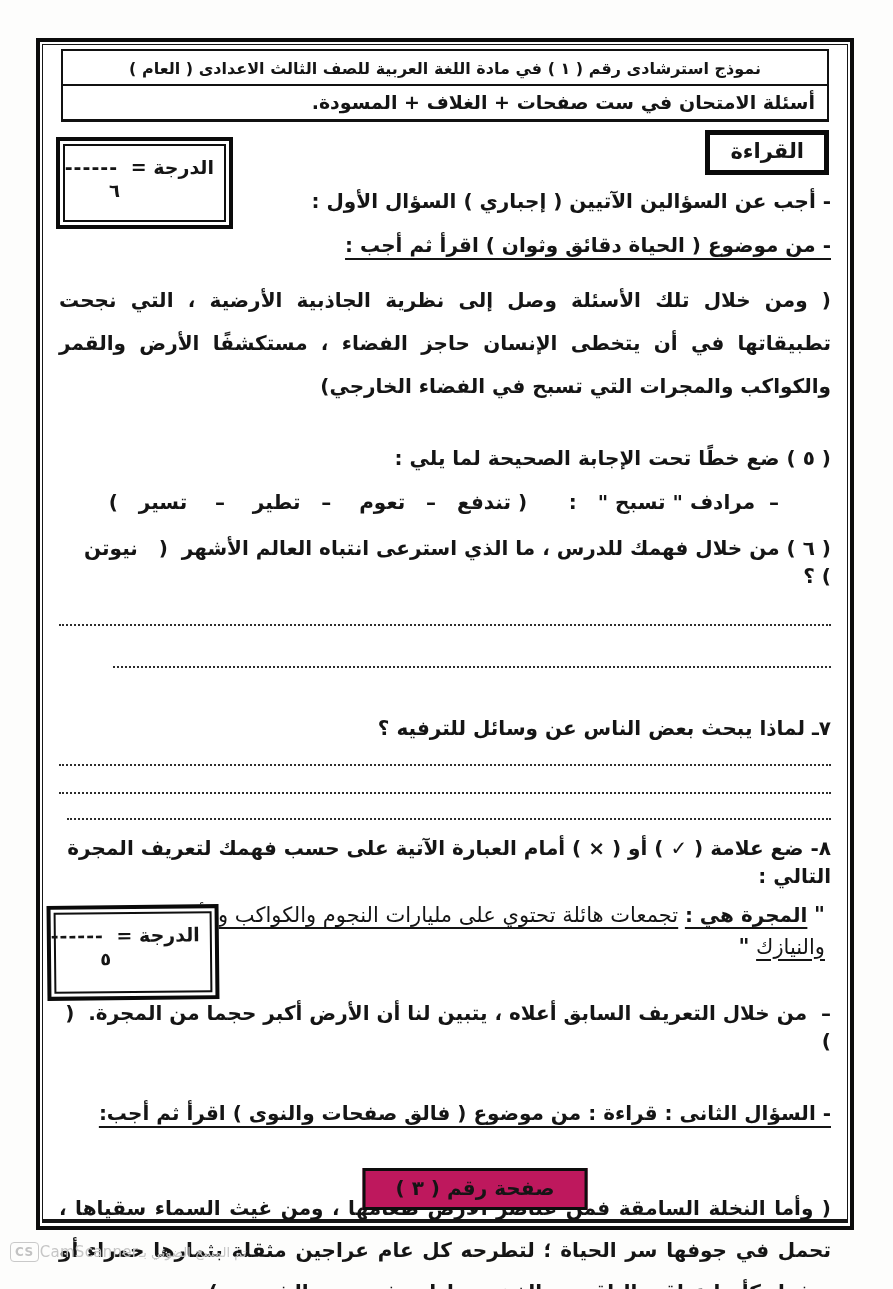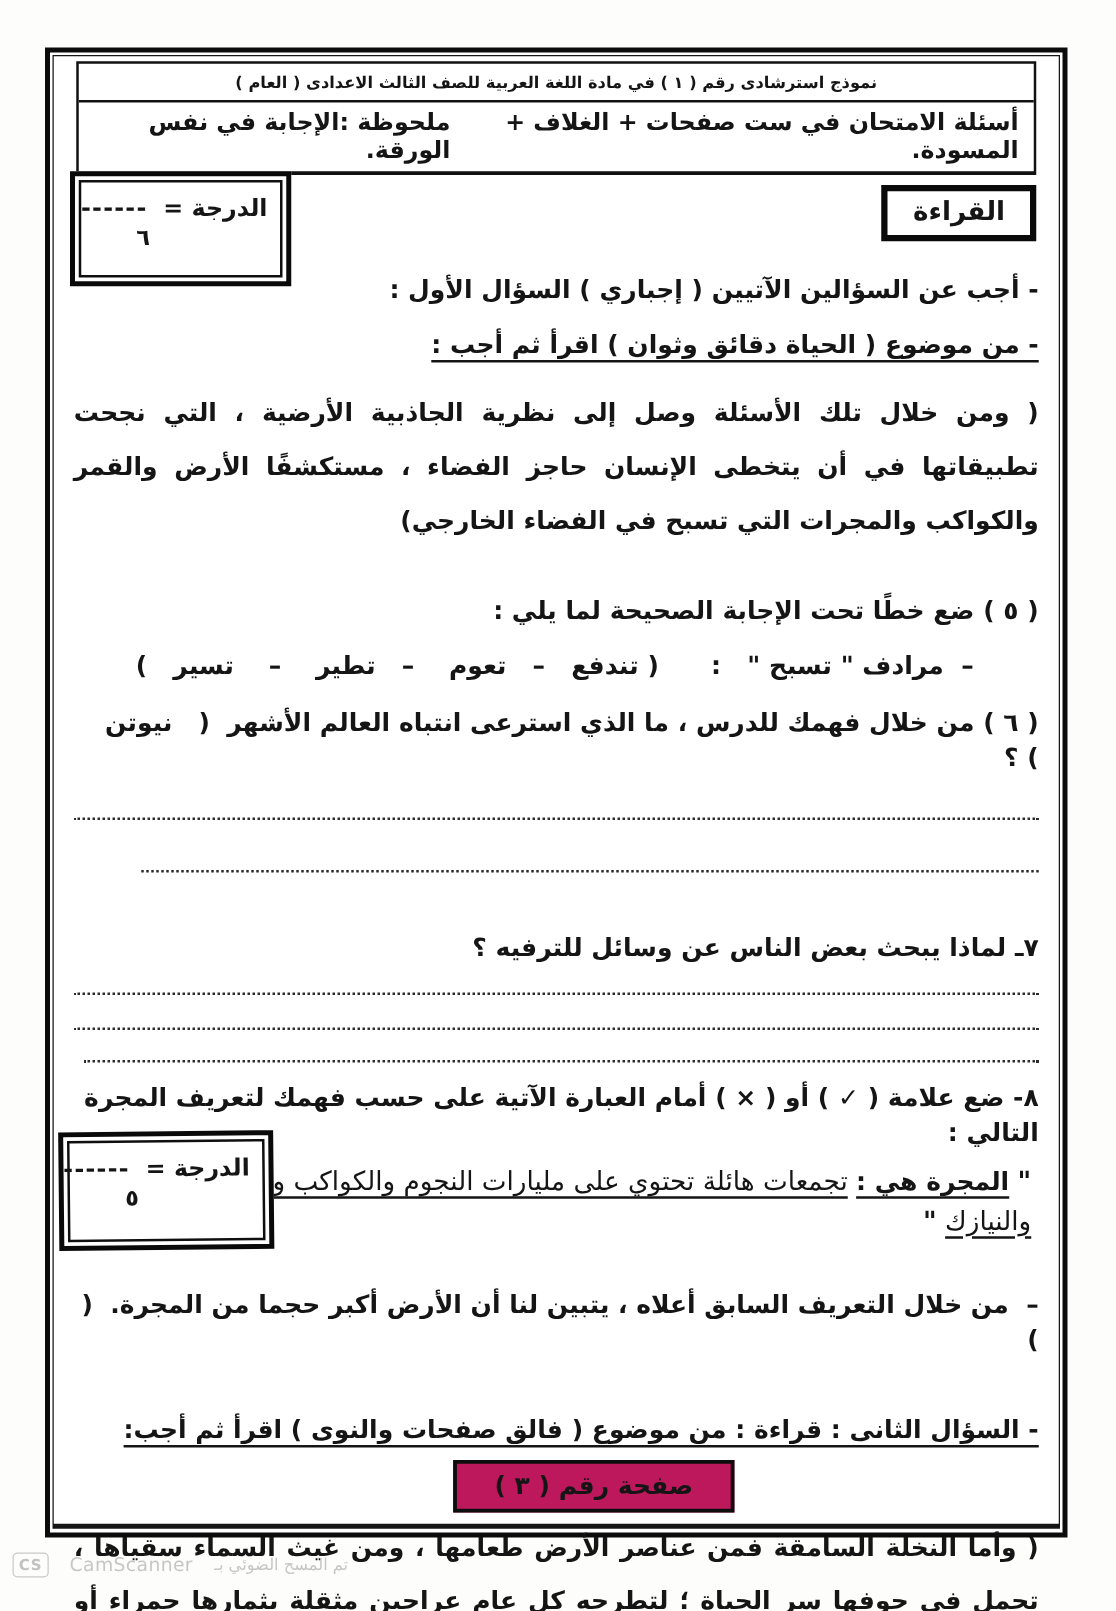--- a/index.html
+++ b/index.html
@@ -20,21 +20,21 @@
   }
   .page-inner {
     position:absolute; left:2px; right:2px; top:2px; bottom:3px;
     border:1px solid #161616; border-bottom-width:4px;
     padding:0 16px;
   }
 
   
   .header-box { margin:4px 2px 0; border:2px solid #111; border-bottom-width:3px; }
   .header-title {
-    text-align:center; font-weight:bold; font-size:13px;
+    text-align:center; font-weight:bold; font-size:16px;
     padding:8px 10px 6px; border-bottom:2px solid #111;
   }
   .header-row2 {
     display:flex; justify-content:space-between; align-items:center;
     padding:5px 12px 6px; font-weight:bold; font-size:19px;
   }
 
   
   .badge-row { margin-top:8px; }
   .badge {
@@ -46,21 +46,21 @@
   .score-box { position:absolute; background:#fff; border:4px solid #0a0a0a; padding:3px; z-index:5; }
   .score-box-1 { left:13px; top:92px; width:177px; height:92px; }
   .score-box-2 { left:4px; top:860px; width:172px; height:95px; transform:rotate(-0.6deg); }
   .score-inner { border:2px solid #0f0f0f; width:100%; height:100%; padding:10px 10px 4px; }
   .score-line { font-weight:bold; font-size:19px; white-space:nowrap; }
   .score-line .dashes { display:inline-block; direction:ltr; letter-spacing:1px; margin-right:6px; }
   .score-num { font-weight:bold; font-size:18px; text-align:left; padding-left:34px; margin-top:2px; }
 
   
   .line { font-weight:bold; font-size:20px; line-height:1.4; }
-  .instruction { margin-top:24px; }
+  .instruction { margin-top:12px; }
   .topic { margin-top:16px; }
   .topic span, .s2-heading span {
     text-decoration:underline; text-decoration-thickness:2px; text-underline-offset:6px;
   }
   .passage {
     margin-top:20px; font-weight:bold; font-size:20px;
     line-height:2.15; text-align:justify;
   }
   .q5 { margin-top:36px; }
   .q5-item { margin-top:16px; padding-right:52px; white-space:pre-wrap; }
@@ -96,21 +96,21 @@
   
   .footer-box {
     position:absolute; bottom:9px; left:calc(50% + 30px); transform:translateX(-50%);
     border:3px solid #0d0d0d; background:#be185d;
     font-weight:bold; font-size:20px; padding:5px 30px 7px; white-space:nowrap;
   }
 
   
   .watermark {
     position:absolute; left:10px; top:1242px;
-    display:flex; align-items:center; gap:17px;
+    display:flex; align-items:center; gap:1px;
     direction:ltr; color:#c6c6c6;
   }
   .cs-badge {
     border:1.5px solid #c9c9c9; border-radius:4px; color:#c2c2c2;
     font-size:12px; font-weight:bold; padding:2px 4px; letter-spacing:0.5px;
   }
   .wm-brand { font-size:15px; letter-spacing:0.3px; }
   .wm-ar { font-size:13px; }
 </style>
 </head>
@@ -118,21 +118,20 @@
 
 <div class="canvas">
 
   <div class="page-frame">
     <div class="page-inner">
 
       <div class="header-box">
         <div class="header-title">نموذج استرشادى رقم ( ١ ) في مادة اللغة العربية للصف الثالث الاعدادى ( العام )</div>
         <div class="header-row2">
           <span>أسئلة الامتحان في ست صفحات  +  الغلاف  +  المسودة.</span>
-          <span>ملحوظة :الإجابة في نفس الورقة.</span>
         </div>
       </div>
 
       <div class="score-box score-box-1">
         <div class="score-inner">
           <div class="score-line">
             <span>الدرجة  =</span>
             <span class="dashes">------</span>
           </div>
           <div class="score-num">٦</div>

